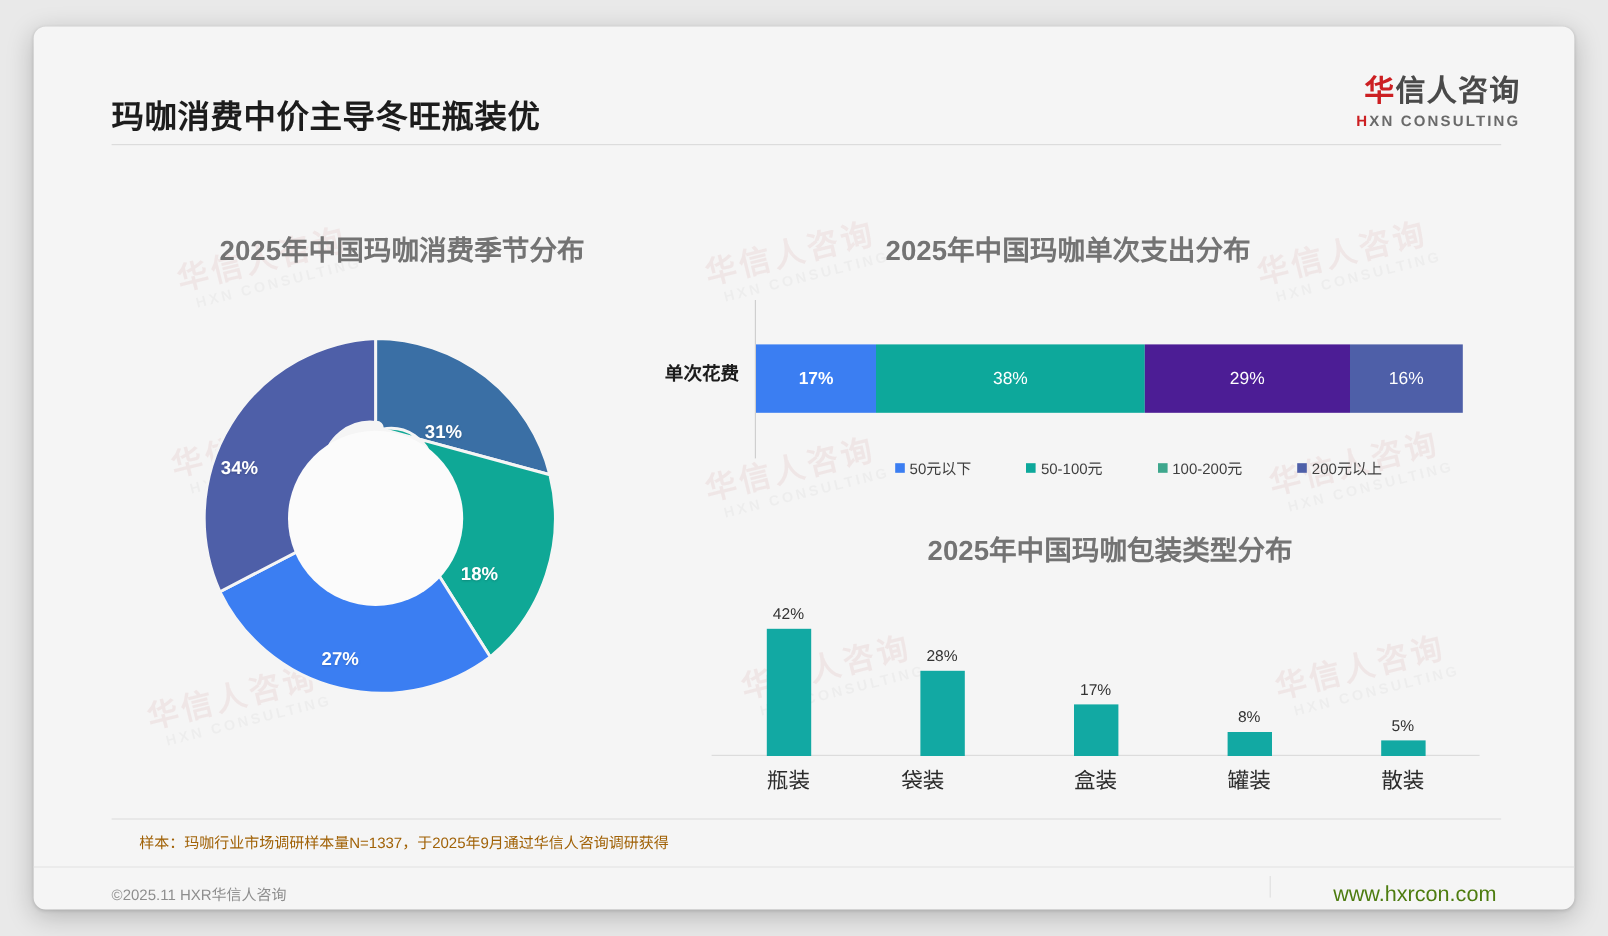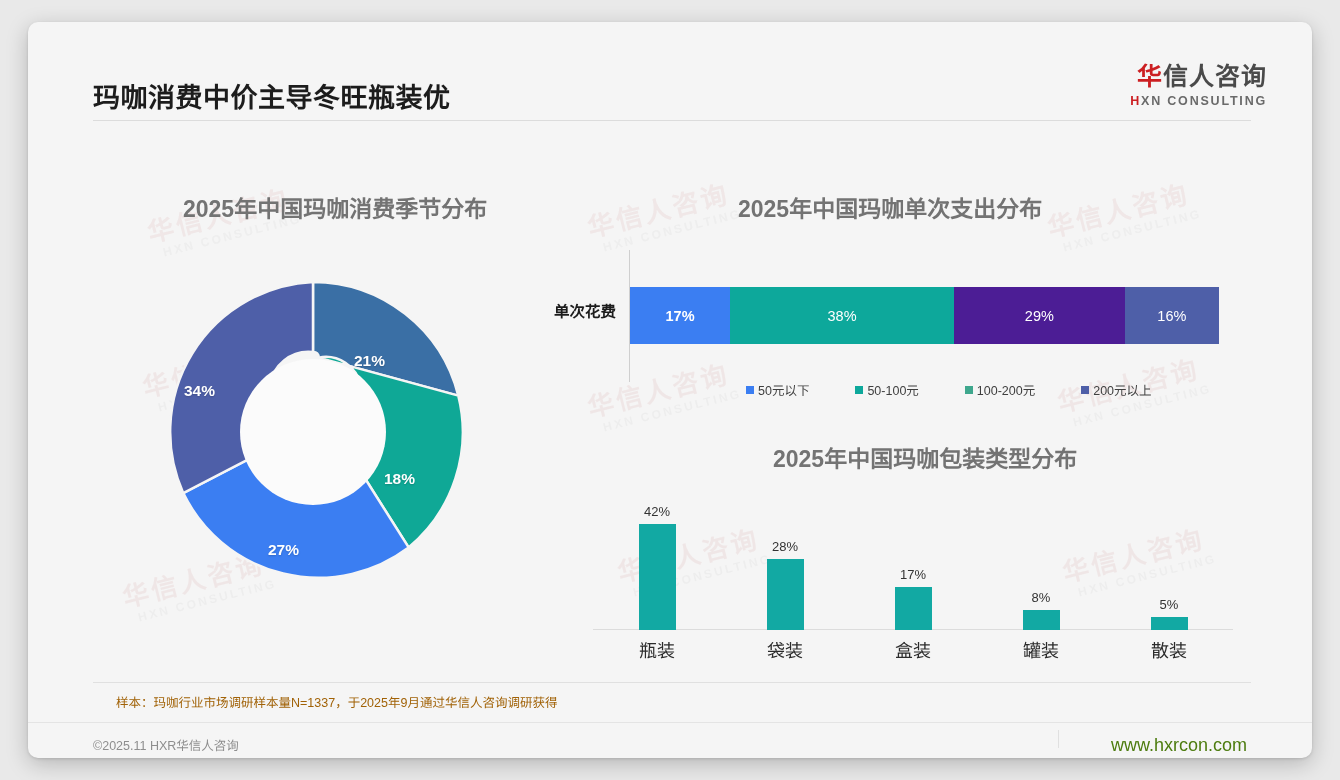--- a/index.html
+++ b/index.html
@@ -229,21 +229,21 @@
 
         <path fill="#3a6fa5" stroke="#f5f5f5" stroke-width="2.5" d="M 155 5 A 150 150 0 0 1 300.29 118.66 L 160.63 80.62 A 5 5 0 0 0 155 75 Z"></path>
 
         <path fill="#0fa896" stroke="#f5f5f5" stroke-width="2.5" d="M 300.29 118.66 A 150 150 0 0 1 250.61 270.45 L 174.85 150.50 A 5 5 0 0 0 160.63 80.62 Z"></path>
 
         <path fill="#3b7ef2" stroke="#f5f5f5" stroke-width="2.5" d="M 250.61 270.45 A 150 150 0 0 1 25.27 216.15 L 146.27 153.31 A 5 5 0 0 0 174.85 150.50 Z"></path>
 
         <path fill="#4e5fa8" stroke="#f5f5f5" stroke-width="2.5" d="M 25.27 216.15 A 150 150 0 0 1 155 5 L 155 75 A 5 5 0 0 0 146.27 153.31 Z"></path>
         <circle cx="155" cy="155" r="73" fill="#fbfbfb"></circle>
       </svg>
-      <div class="donut-label" style="left:196px; top:75px;">21%</div>
+      <div class="donut-label" style="left:196px; top:75px;">31%</div>
       <div class="donut-label" style="left:226px; top:193px;">18%</div>
       <div class="donut-label" style="left:110px; top:264px;">27%</div>
       <div class="donut-label" style="left:26px; top:105px; color:#ffffff;">34%</div>
     </div>
 
   </div>
 
   <div id="stack-panel">
     <div class="panel-title" id="stack-title">2025年中国玛咖单次支出分布</div>
 
@@ -286,21 +286,21 @@
       <div class="col-group" style="left:0px;">
         <span class="col-value">42%</span>
         <div class="col-bar" style="height:106px;"></div>
       </div>
       <div class="col-label" style="left:0px;">瓶装</div>
 
       <div class="col-group" style="left:128px;">
         <span class="col-value">28%</span>
         <div class="col-bar" style="height:71px;"></div>
       </div>
-      <div class="col-label" style="left:128px;">袋装</div>
+      <div class="col-label" style="left:112px;">袋装</div>
 
       <div class="col-group" style="left:256px;">
         <span class="col-value">17%</span>
         <div class="col-bar" style="height:43px;"></div>
       </div>
       <div class="col-label" style="left:256px;">盒装</div>
 
       <div class="col-group" style="left:384px;">
         <span class="col-value">8%</span>
         <div class="col-bar" style="height:20px;"></div>

